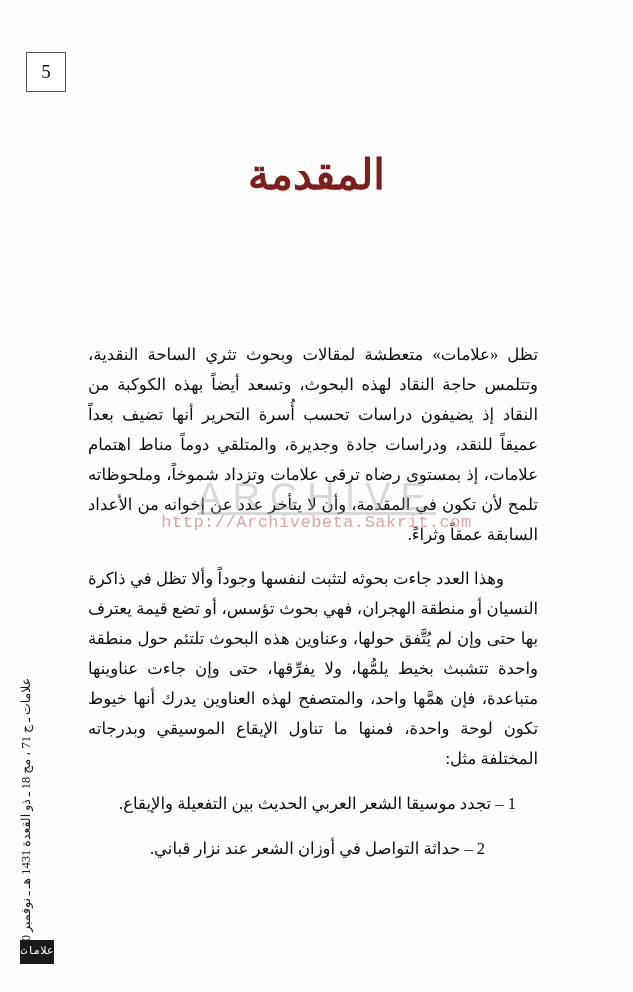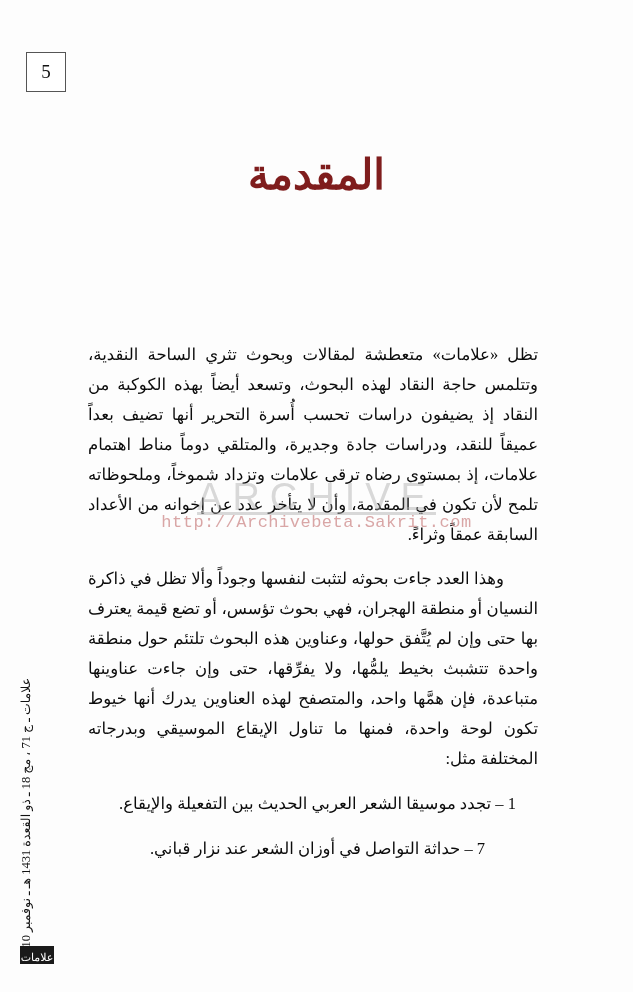--- a/index.html
+++ b/index.html
@@ -53,28 +53,28 @@
     color: #111;
     white-space: nowrap;
     direction: rtl;
     text-align: left;
   }
   .spine-logo {
     position: absolute;
     left: 20px;
     bottom: 28px;
     width: 34px;
-    height: 18px;
+    height: 24px;
     background: #1a1a1a;
     color: #fff;
     font-size: 11px;
     line-height: 22px;
     text-align: center;
     letter-spacing: 0.3px;
-    font-family: Liberation Sans, sans-serif;
+    font-family: Liberation Mono, monospace;
   }
 
   
   .title {
     position: absolute;
     top: 150px;
     left: 0;
     right: 0;
     text-align: center;
     font-family: "Liberation Serif", serif;
@@ -151,16 +151,16 @@
 
   <div class="watermark">
     <div class="watermark-main">ARCHIVE</div>
     <div class="watermark-sub">http://Archivebeta.Sakrit.com</div>
   </div>
 
   <div class="content">
     <p class="para">تظل «علامات» متعطشة لمقالات وبحوث تثري الساحة النقدية، وتتلمس حاجة النقاد لهذه البحوث، وتسعد أيضاً بهذه الكوكبة من النقاد إذ يضيفون دراسات تحسب أُسرة التحرير أنها تضيف بعداً عميقاً للنقد، ودراسات جادة وجديرة، والمتلقي دوماً مناط اهتمام علامات، إذ بمستوى رضاه ترقى علامات وتزداد شموخاً، وملحوظاته تلمح لأن تكون في المقدمة، وأن لا يتأخر عدد عن إخوانه من الأعداد السابقة عمقاً وثراءً.</p>
     <p class="para indent">وهذا العدد جاءت بحوثه لتثبت لنفسها وجوداً وألا تظل في ذاكرة النسيان أو منطقة الهجران، فهي بحوث تؤسس، أو تضع قيمة يعترف بها حتى وإن لم يُتَّفق حولها، وعناوين هذه البحوث تلتئم حول منطقة واحدة تتشبث بخيط يلمُّها، ولا يفرِّقها، حتى وإن جاءت عناوينها متباعدة، فإن همَّها واحد، والمتصفح لهذه العناوين يدرك أنها خيوط تكون لوحة واحدة، فمنها ما تناول الإيقاع الموسيقي وبدرجاته المختلفة مثل:</p>
     <p class="list-line">1 – تجدد موسيقا الشعر العربي الحديث بين التفعيلة والإيقاع.</p>
-    <p class="list-line">7 – حداثة التواصل في أوزان الشعر عند نزار قباني.</p>
+    <p class="list-line">2 – حداثة التواصل في أوزان الشعر عند نزار قباني.</p>
   </div>
 
 </div>
 
 </body></html>

